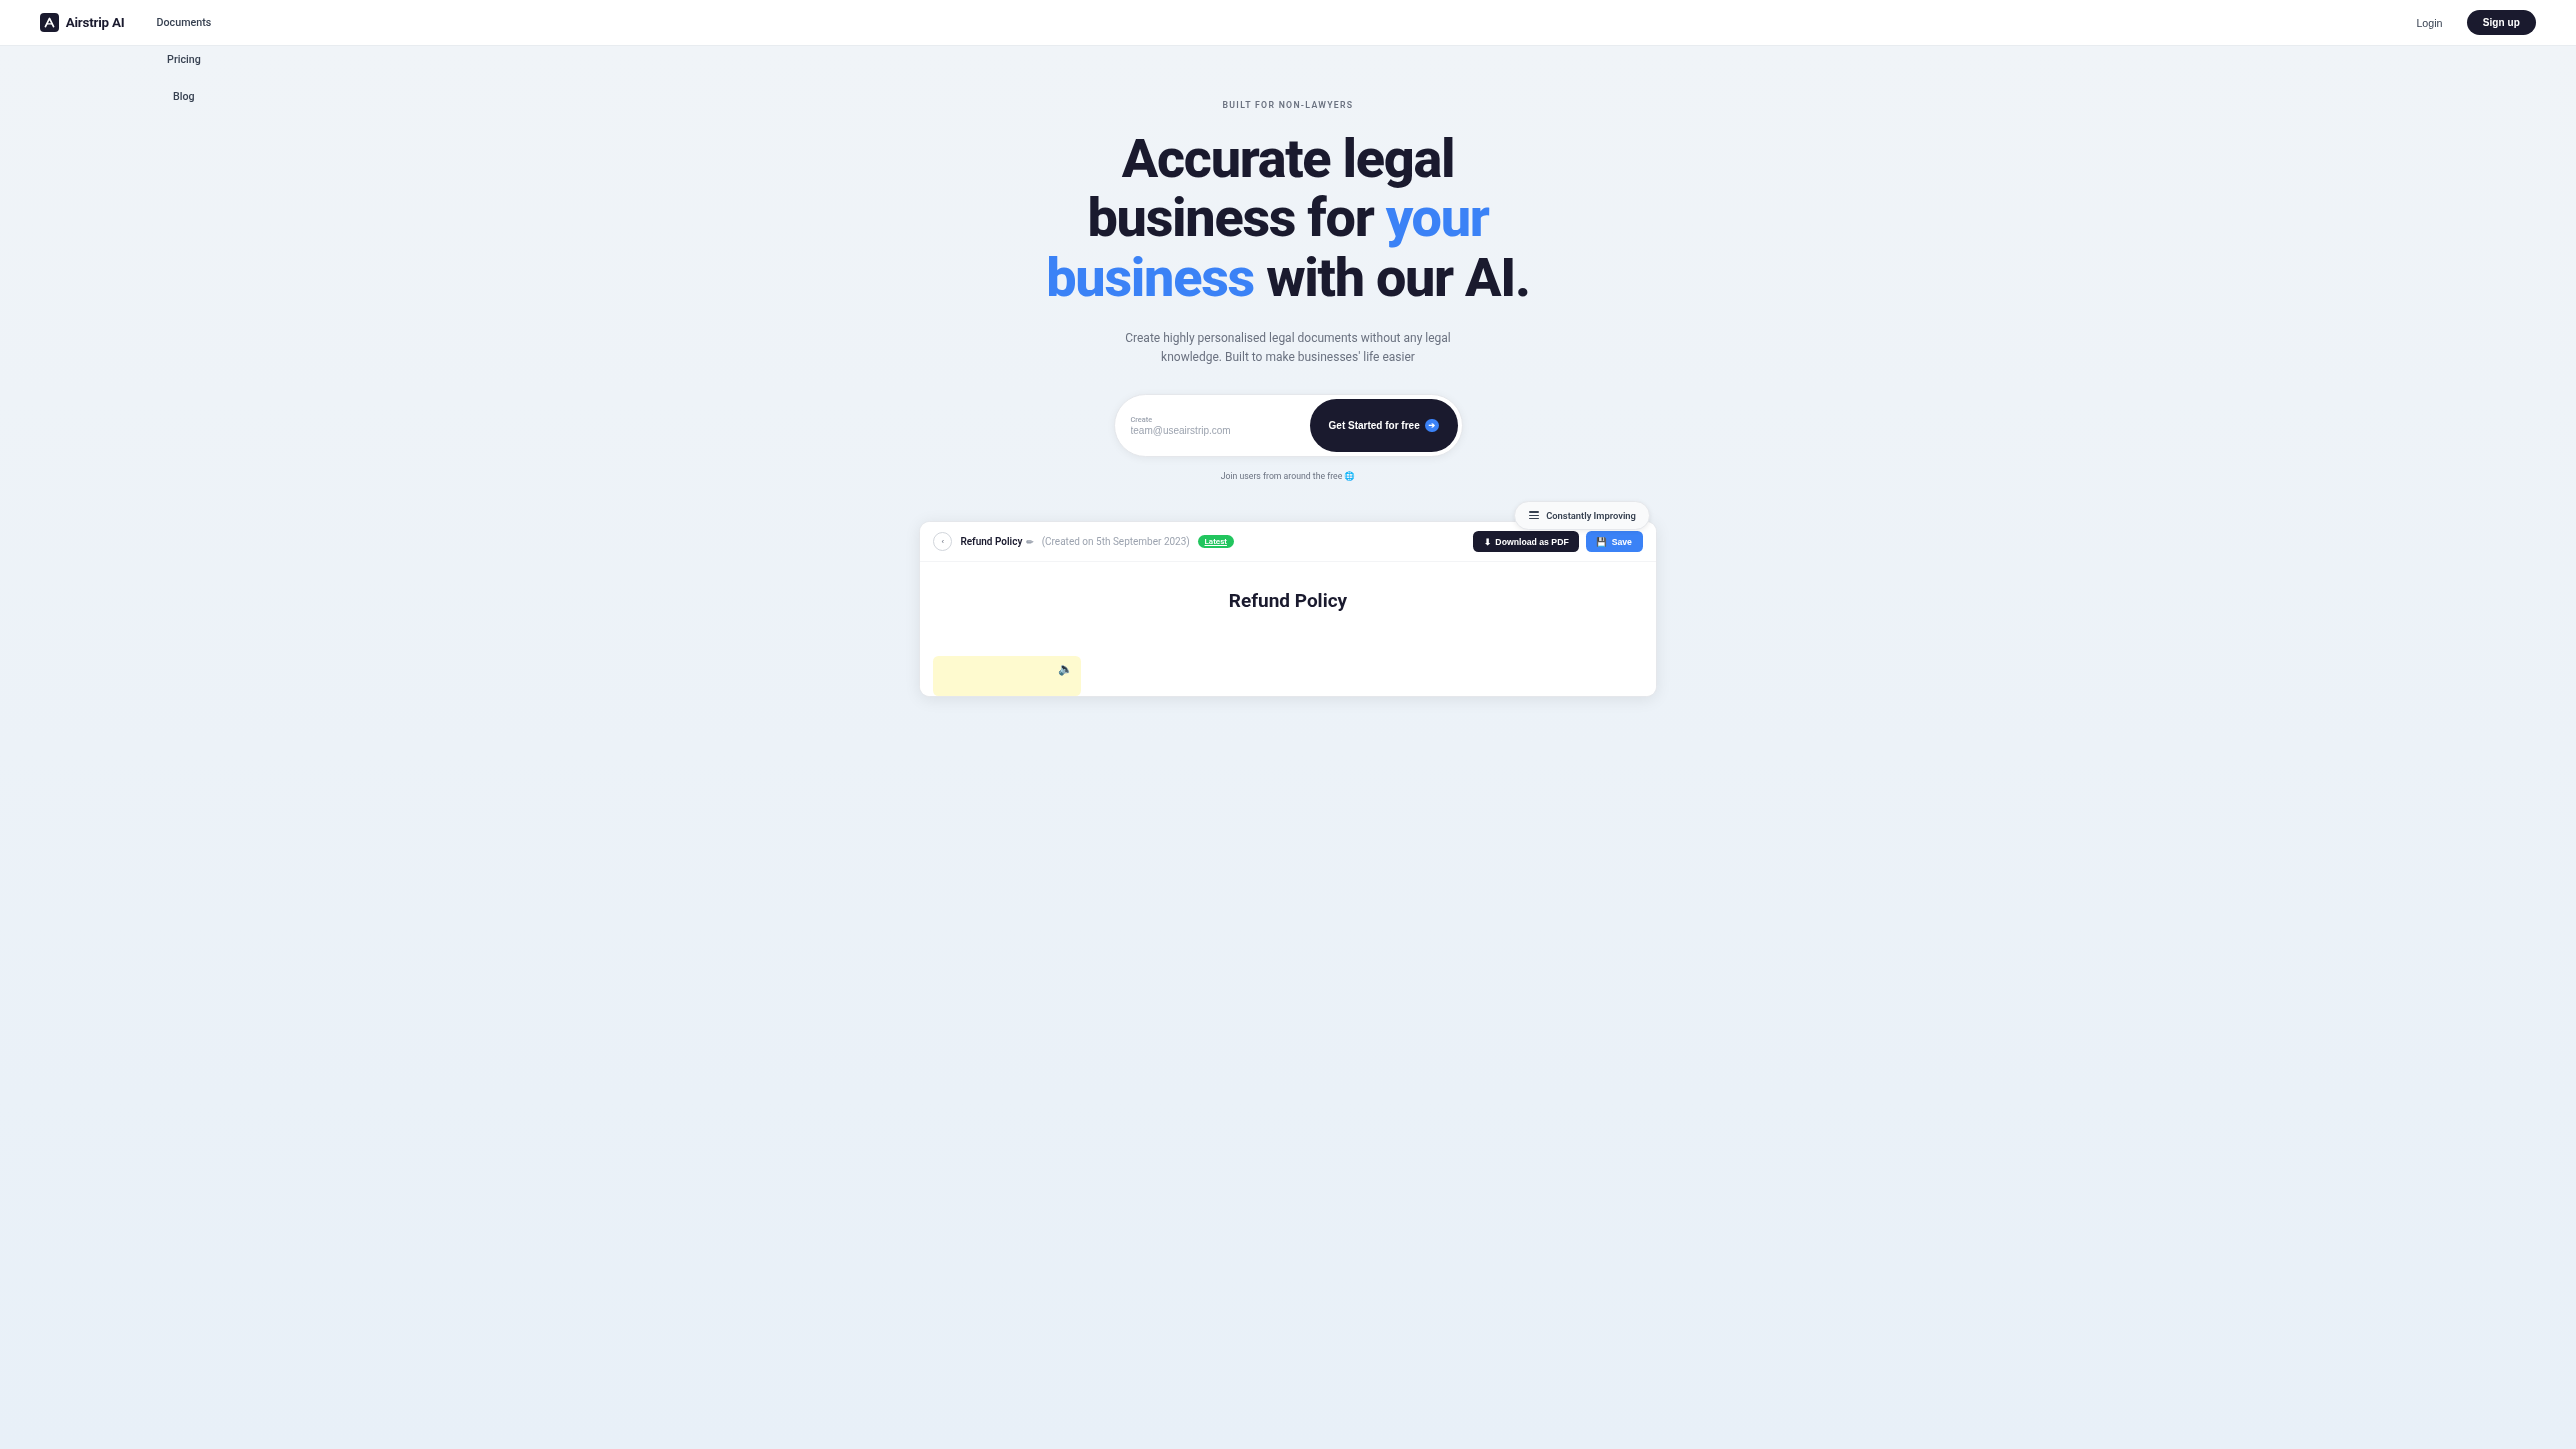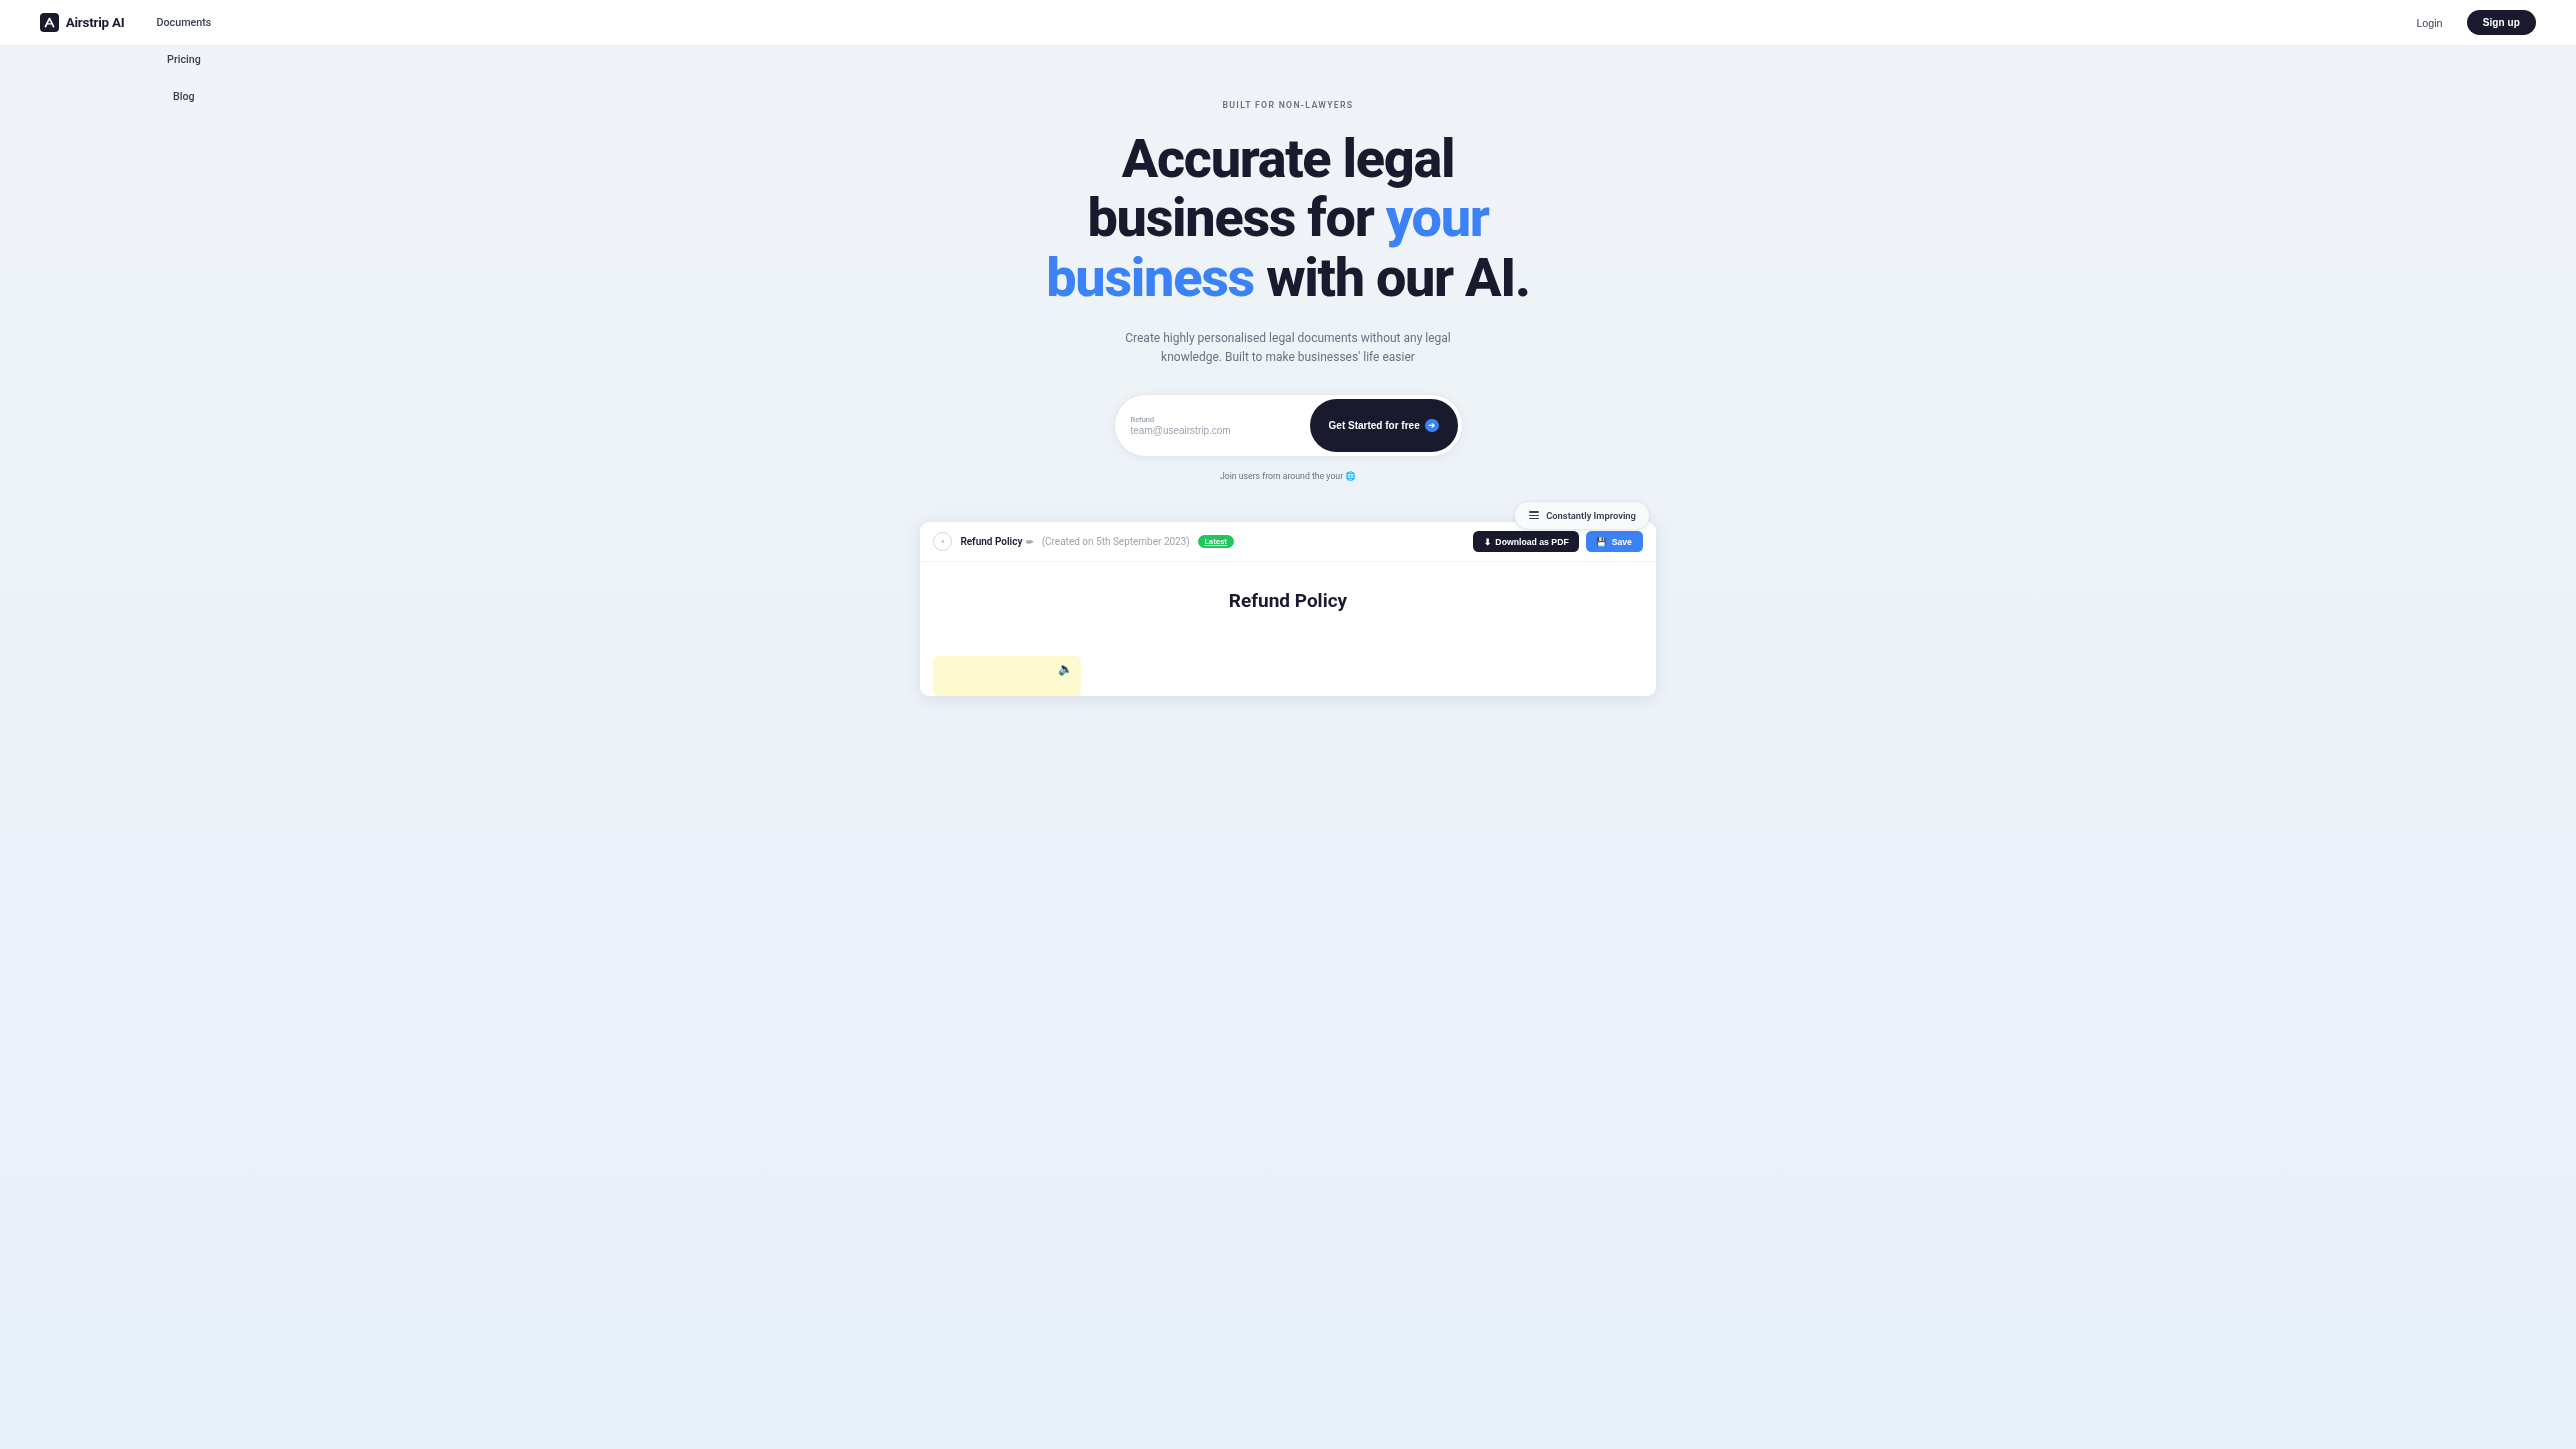--- a/index.html
+++ b/index.html
@@ -430,30 +430,30 @@
     </span><br>
     <span>
       <span class="accent">business</span><span> with our AI.</span>
     </span>
   </h1>
 
   <p class="hero-subtitle">Create highly personalised legal documents without any legal knowledge. Built to make businesses' life easier</p>
 
   <div class="cta-form">
     <div class="email-wrapper">
-      <span class="email-label">Refund</span>
+      <span class="email-label">Create</span>
       <input class="email-input" type="email" placeholder="team@useairstrip.com" style="">
     </div>
     <button class="cta-btn">
       <span>Get Started for free</span>
       <span class="arrow">➔</span>
     </button>
   </div>
 
-  <p class="join-text">Join users from around the your 🌐</p>
+  <p class="join-text">Join users from around the free 🌐</p>
 
   <div class="doc-preview-container">
 
     <div class="constantly-improving-badge">
       <div class="menu-icon-badge">
         <span></span>
           <span></span>
           <span></span>
       </div>
       <span>Constantly Improving</span>

